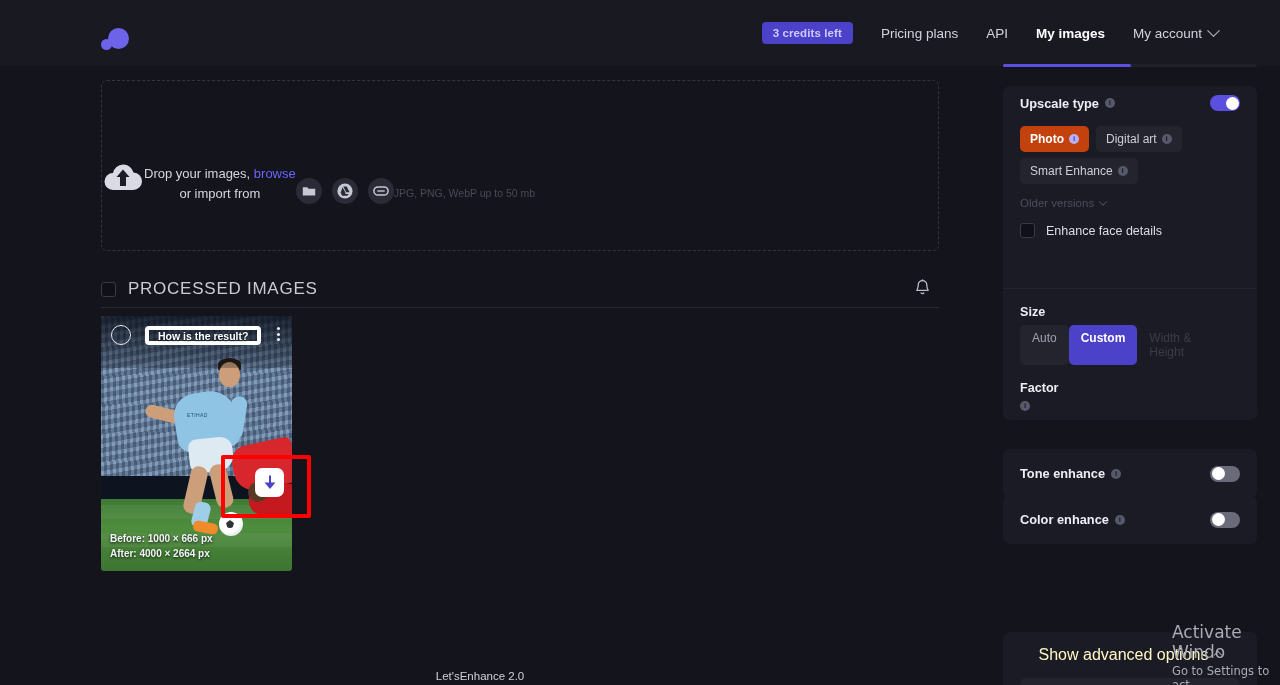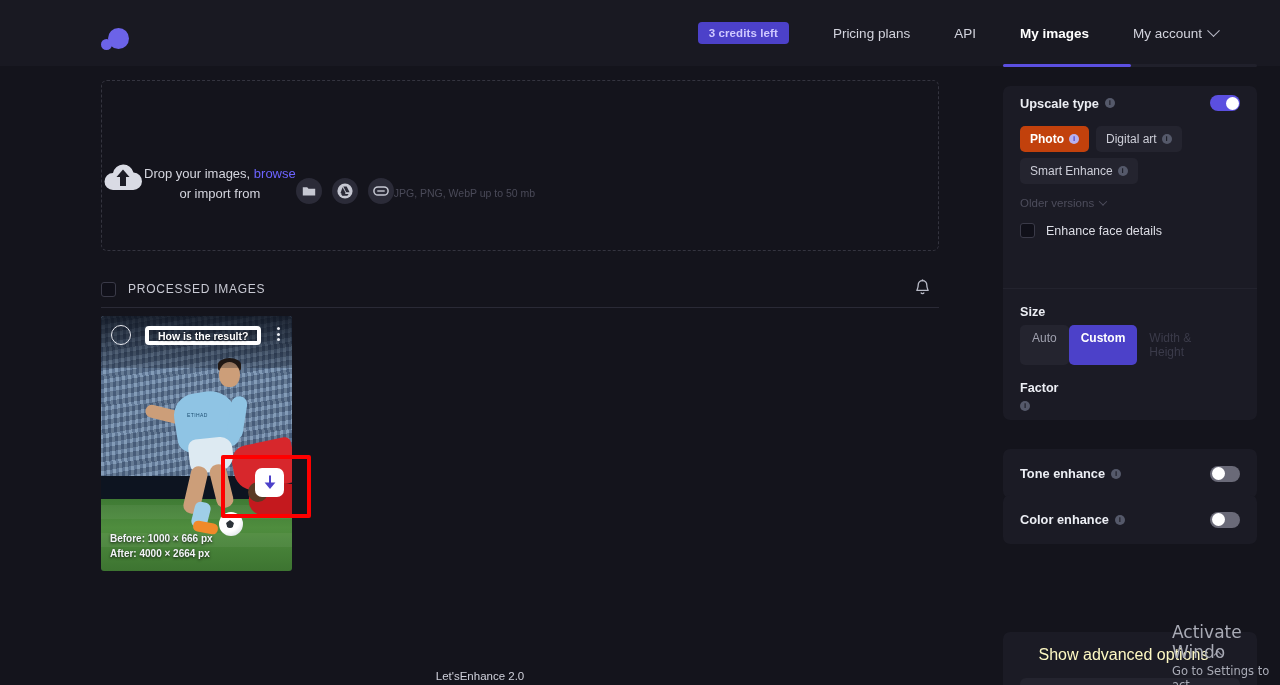--- a/index.html
+++ b/index.html
@@ -26,21 +26,21 @@
     width: 21px; height: 21px; border-radius: 50%;
     background: #6c63e8;
   }
   .blob-small {
     position: absolute; left: 1px; top: 13px;
     width: 11px; height: 11px; border-radius: 50%;
     background: #6c63e8;
   }
   .nav-right {
     position: absolute; right: 62px; top: 0; height: 66px;
-    display: flex; align-items: center; gap: 16px;
+    display: flex; align-items: center; gap: 0;
   }
   .credits-pill {
     background: #4c41c9; color: #cfc9ff;
     font-size: 11.5px; font-weight: 600;
     padding: 5px 11px; border-radius: 4px;
     margin-right: 28px; letter-spacing: .1px;
   }
   .nav-link {
     color: #d2d3dd; font-size: 13.5px; margin-right: 28px;
     white-space: nowrap;
@@ -74,21 +74,21 @@
 
   
   .proc-header {
     position: absolute; left: 101px; top: 205px; width: 838px; height: 36px;
     display: flex; align-items: center;
   }
   .proc-check {
     width: 15px; height: 15px; border-radius: 3px;
     background: #101019; border: 1px solid #3a3a48; margin-right: 12px;
   }
-  .proc-title { font-size: 12px; color: #c9cad4; letter-spacing: .75px; }
+  .proc-title { font-size: 17px; color: #c9cad4; letter-spacing: .75px; }
   .bell { position: absolute; right: 8px; top: 8px; }
   .proc-divider {
     position: absolute; left: 101px; top: 241px; width: 838px; height: 1px;
     background: #2a2a36;
   }
 
   
   .card {
     position: absolute; left: 101px; top: 250px;
     width: 191px; height: 255px; border-radius: 3px; overflow: hidden;

